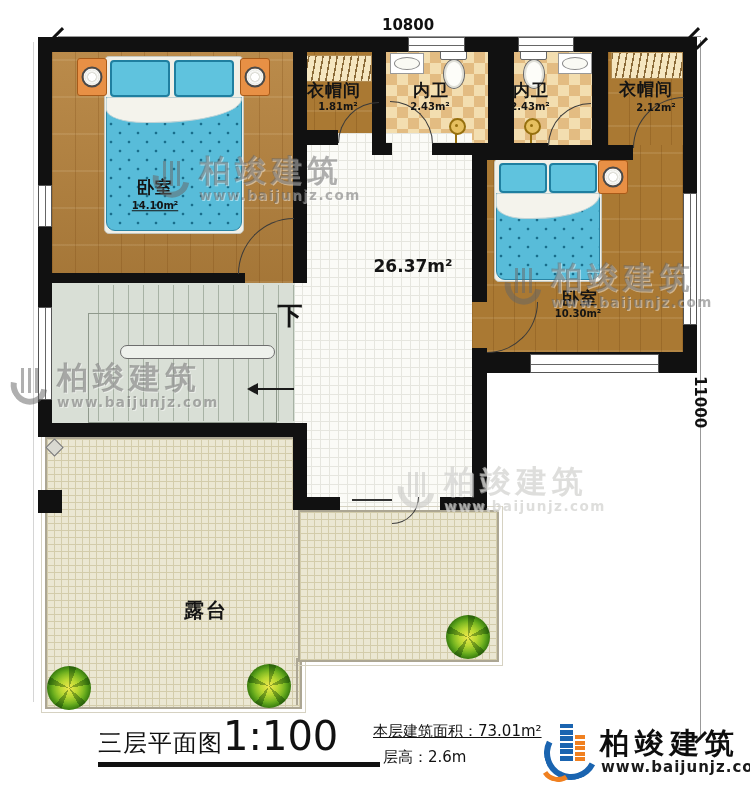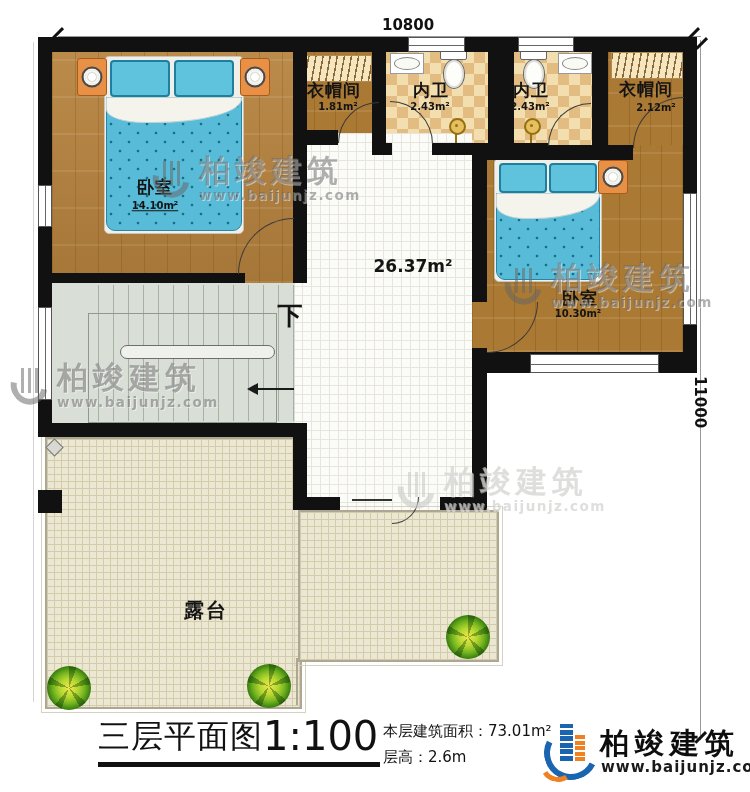--- a/index.html
+++ b/index.html
@@ -106,21 +106,21 @@
       border-color:transparent transparent currentColor currentColor;border-radius:50%;
       transform:rotate(-35deg);}
   .wm-logo::after{content:"";position:absolute;left:13px;top:4px;width:17px;height:25px;
       background:repeating-linear-gradient(90deg,currentColor 0 3px,transparent 3px 7px);}
   .wm-col{display:flex;flex-direction:column;line-height:1;}
   .wm-name{font-size:31px;font-weight:900;letter-spacing:5px;}
   .wm-site{font-size:13.5px;font-weight:bold;letter-spacing:1.5px;margin-top:3px;}
   
   .ptitle{position:absolute;left:98px;top:713px;z-index:45;display:flex;align-items:flex-end;
       color:#111;font-weight:500;}
-  .ptitle .t1{font-size:32px;letter-spacing:1px;font-family:Liberation Serif, serif;}
+  .ptitle .t1{font-size:24px;letter-spacing:1px;font-family:Liberation Serif, serif;}
   .ptitle .t2{font-size:40px;text-align:center;}
   .tunder{position:absolute;left:98px;top:762px;width:282px;height:5px;background:#111;z-index:45;}
   .meta{position:absolute;z-index:45;font-size:15px;color:#111;white-space:nowrap;}
   .brand-name{position:absolute;left:600px;top:724px;font-size:29px;font-weight:900;
       letter-spacing:6px;color:#0d0d0d;z-index:45;white-space:nowrap;}
   .brand-site{position:absolute;left:601px;top:758px;font-size:15px;font-weight:bold;
       letter-spacing:1px;color:#1a1a1a;z-index:45;white-space:nowrap;}
   .blogo{position:absolute;left:543px;top:719px;width:52px;height:60px;z-index:45;}
   .blogo .a1{position:absolute;left:1px;top:7px;width:42px;height:42px;border:6px solid transparent;
       border-left-color:#1a64b0;border-bottom-color:#1a64b0;border-radius:50%;transform:rotate(-18deg);}
@@ -283,21 +283,21 @@
         <span class="wm-name">柏竣建筑</span>
     <span class="wm-site">www.baijunjz.com</span>
       </span>
   </div>
 
   <div class="ptitle">
     <span class="t1">三层平面图</span>
       <span class="t2">1:100</span>
   </div>
   <div class="tunder"></div>
-  <div class="meta" style="left:383px;top:722px;">本层建筑面积：73.01m²</div>
+  <div class="meta" style="left:373px;top:722px;text-decoration:underline;">本层建筑面积：73.01m²</div>
   <div class="meta" style="left:383px;top:748px;">层高：2.6m</div>
 
   <div class="blogo">
     <span class="a1"></span>
     <span class="a2"></span>
     <span class="t1"></span>
     <span class="t2"></span>
   </div>
   <div class="brand-name">柏竣建筑</div>
   <div class="brand-site">www.baijunjz.com</div>

